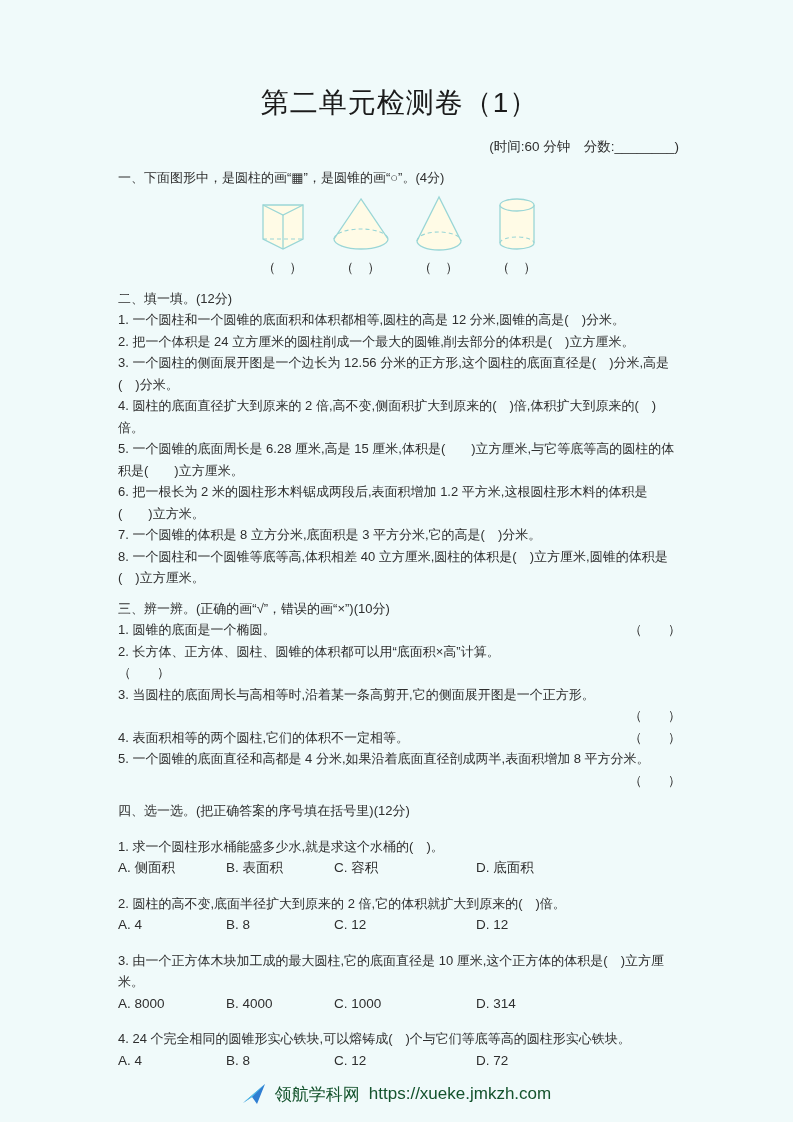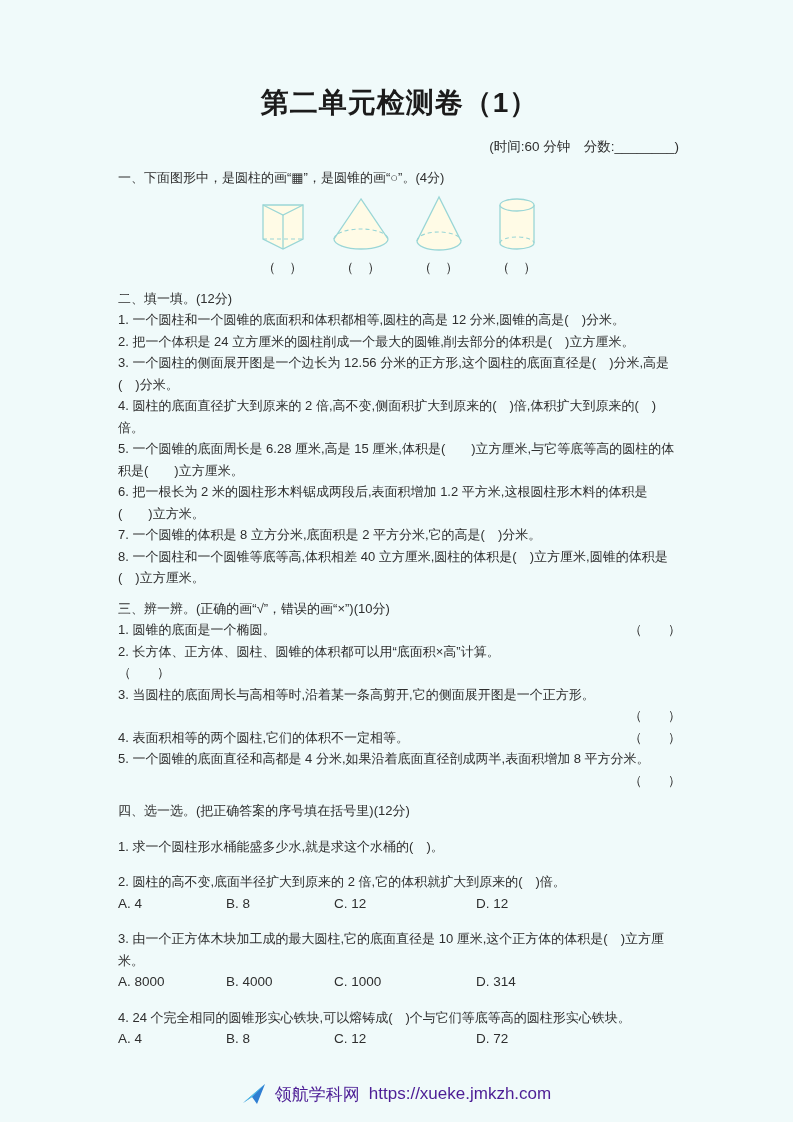--- a/index.html
+++ b/index.html
@@ -7,39 +7,39 @@
     width:793px;height:1122px;
     background:#f0fafa;
     font-family:"Liberation Sans","DejaVu Sans",sans-serif;
     color:#2e2e2e;
     position:relative;
     overflow:hidden;
   }
   .page{position:relative;width:793px;height:1122px;}
   .content{position:absolute;top:0;left:0;right:0;padding:84px 112px 0 118px;}
   .title{
-    font-size:28px;font-weight:700;text-align:center;
+    font-size:28px;font-weight:400;text-align:center;
     margin:0;letter-spacing:1px;color:#1b1b1b;
   }
   .meta{text-align:right;font-size:13.5px;margin-top:14px;padding-right:2px;}
   p{margin:0;font-size:13px;line-height:21.5px;}
   .sec-heading{margin-top:9px;}
   .shapes{display:flex;justify-content:center;align-items:flex-end;gap:14px;margin-top:5px;}
   .shape{width:64px;height:62px;}
   .shape svg{display:block;}
   .bracket-row{display:flex;justify-content:center;gap:14px;margin-top:2px;}
   .bracket-row span{display:inline-block;width:64px;text-align:center;font-size:13.5px;line-height:21.5px;}
   .judge{display:flex;justify-content:space-between;}
   .tr{text-align:right;}
   .opts{display:grid;grid-template-columns:108px 108px 142px 1fr;font-size:13.5px;line-height:21.5px;}
   .q{margin-top:14px;}
   .footer{
     position:absolute;left:0;right:0;bottom:16px;
     display:flex;align-items:center;justify-content:center;gap:9px;
-    color:#4c1d95;font-size:17px;
+    color:#14532d;font-size:17px;
   }
   .footer .logo{display:inline-block;width:24px;height:24px;}
 </style>
 </head>
 <body>
 
 <div class="page">
   <div class="content">
 
     <h1 class="title">第二单元检测卷（1）</h1>
@@ -84,21 +84,21 @@
       <span>（　）</span>
     </div>
 
     <p class="sec-heading">二、填一填。(12分)</p>
     <p>1. 一个圆柱和一个圆锥的底面积和体积都相等,圆柱的高是 12 分米,圆锥的高是(　)分米。</p>
     <p>2. 把一个体积是 24 立方厘米的圆柱削成一个最大的圆锥,削去部分的体积是(　)立方厘米。</p>
     <p>3. 一个圆柱的侧面展开图是一个边长为 12.56 分米的正方形,这个圆柱的底面直径是(　)分米,高是(　)分米。</p>
     <p>4. 圆柱的底面直径扩大到原来的 2 倍,高不变,侧面积扩大到原来的(　)倍,体积扩大到原来的(　)倍。</p>
     <p>5. 一个圆锥的底面周长是 6.28 厘米,高是 15 厘米,体积是(　　)立方厘米,与它等底等高的圆柱的体积是(　　)立方厘米。</p>
     <p>6. 把一根长为 2 米的圆柱形木料锯成两段后,表面积增加 1.2 平方米,这根圆柱形木料的体积是(　　)立方米。</p>
-    <p>7. 一个圆锥的体积是 8 立方分米,底面积是 2 平方分米,它的高是(　)分米。</p>
+    <p>7. 一个圆锥的体积是 8 立方分米,底面积是 3 平方分米,它的高是(　)分米。</p>
     <p>8. 一个圆柱和一个圆锥等底等高,体积相差 40 立方厘米,圆柱的体积是(　)立方厘米,圆锥的体积是(　)立方厘米。</p>
 
     <p class="sec-heading">三、辨一辨。(正确的画“√”，错误的画“×”)(10分)</p>
     <p class="judge">
       <span>1. 圆锥的底面是一个椭圆。</span>
       <span>（　　）</span>
     </p>
     <p>2. 长方体、正方体、圆柱、圆锥的体积都可以用“底面积×高”计算。</p>
     <p>（　　）</p>
     <p>3. 当圆柱的底面周长与高相等时,沿着某一条高剪开,它的侧面展开图是一个正方形。</p>
@@ -107,20 +107,26 @@
       <span>4. 表面积相等的两个圆柱,它们的体积不一定相等。</span>
       <span>（　　）</span>
     </p>
     <p>5. 一个圆锥的底面直径和高都是 4 分米,如果沿着底面直径剖成两半,表面积增加 8 平方分米。</p>
     <p class="tr">（　　）</p>
 
     <p class="sec-heading">四、选一选。(把正确答案的序号填在括号里)(12分)</p>
 
     <div class="q">
       <p>1. 求一个圆柱形水桶能盛多少水,就是求这个水桶的(　)。</p>
+      <div class="opts">
+        <span>A. 侧面积</span>
+        <span>B. 表面积</span>
+        <span>C. 容积</span>
+        <span>D. 底面积</span>
+      </div>
     </div>
 
     <div class="q">
       <p>2. 圆柱的高不变,底面半径扩大到原来的 2 倍,它的体积就扩大到原来的(　)倍。</p>
       <div class="opts">
         <span>A. 4</span>
         <span>B. 8</span>
         <span>C. 12</span>
         <span>D. 12</span>
       </div>

